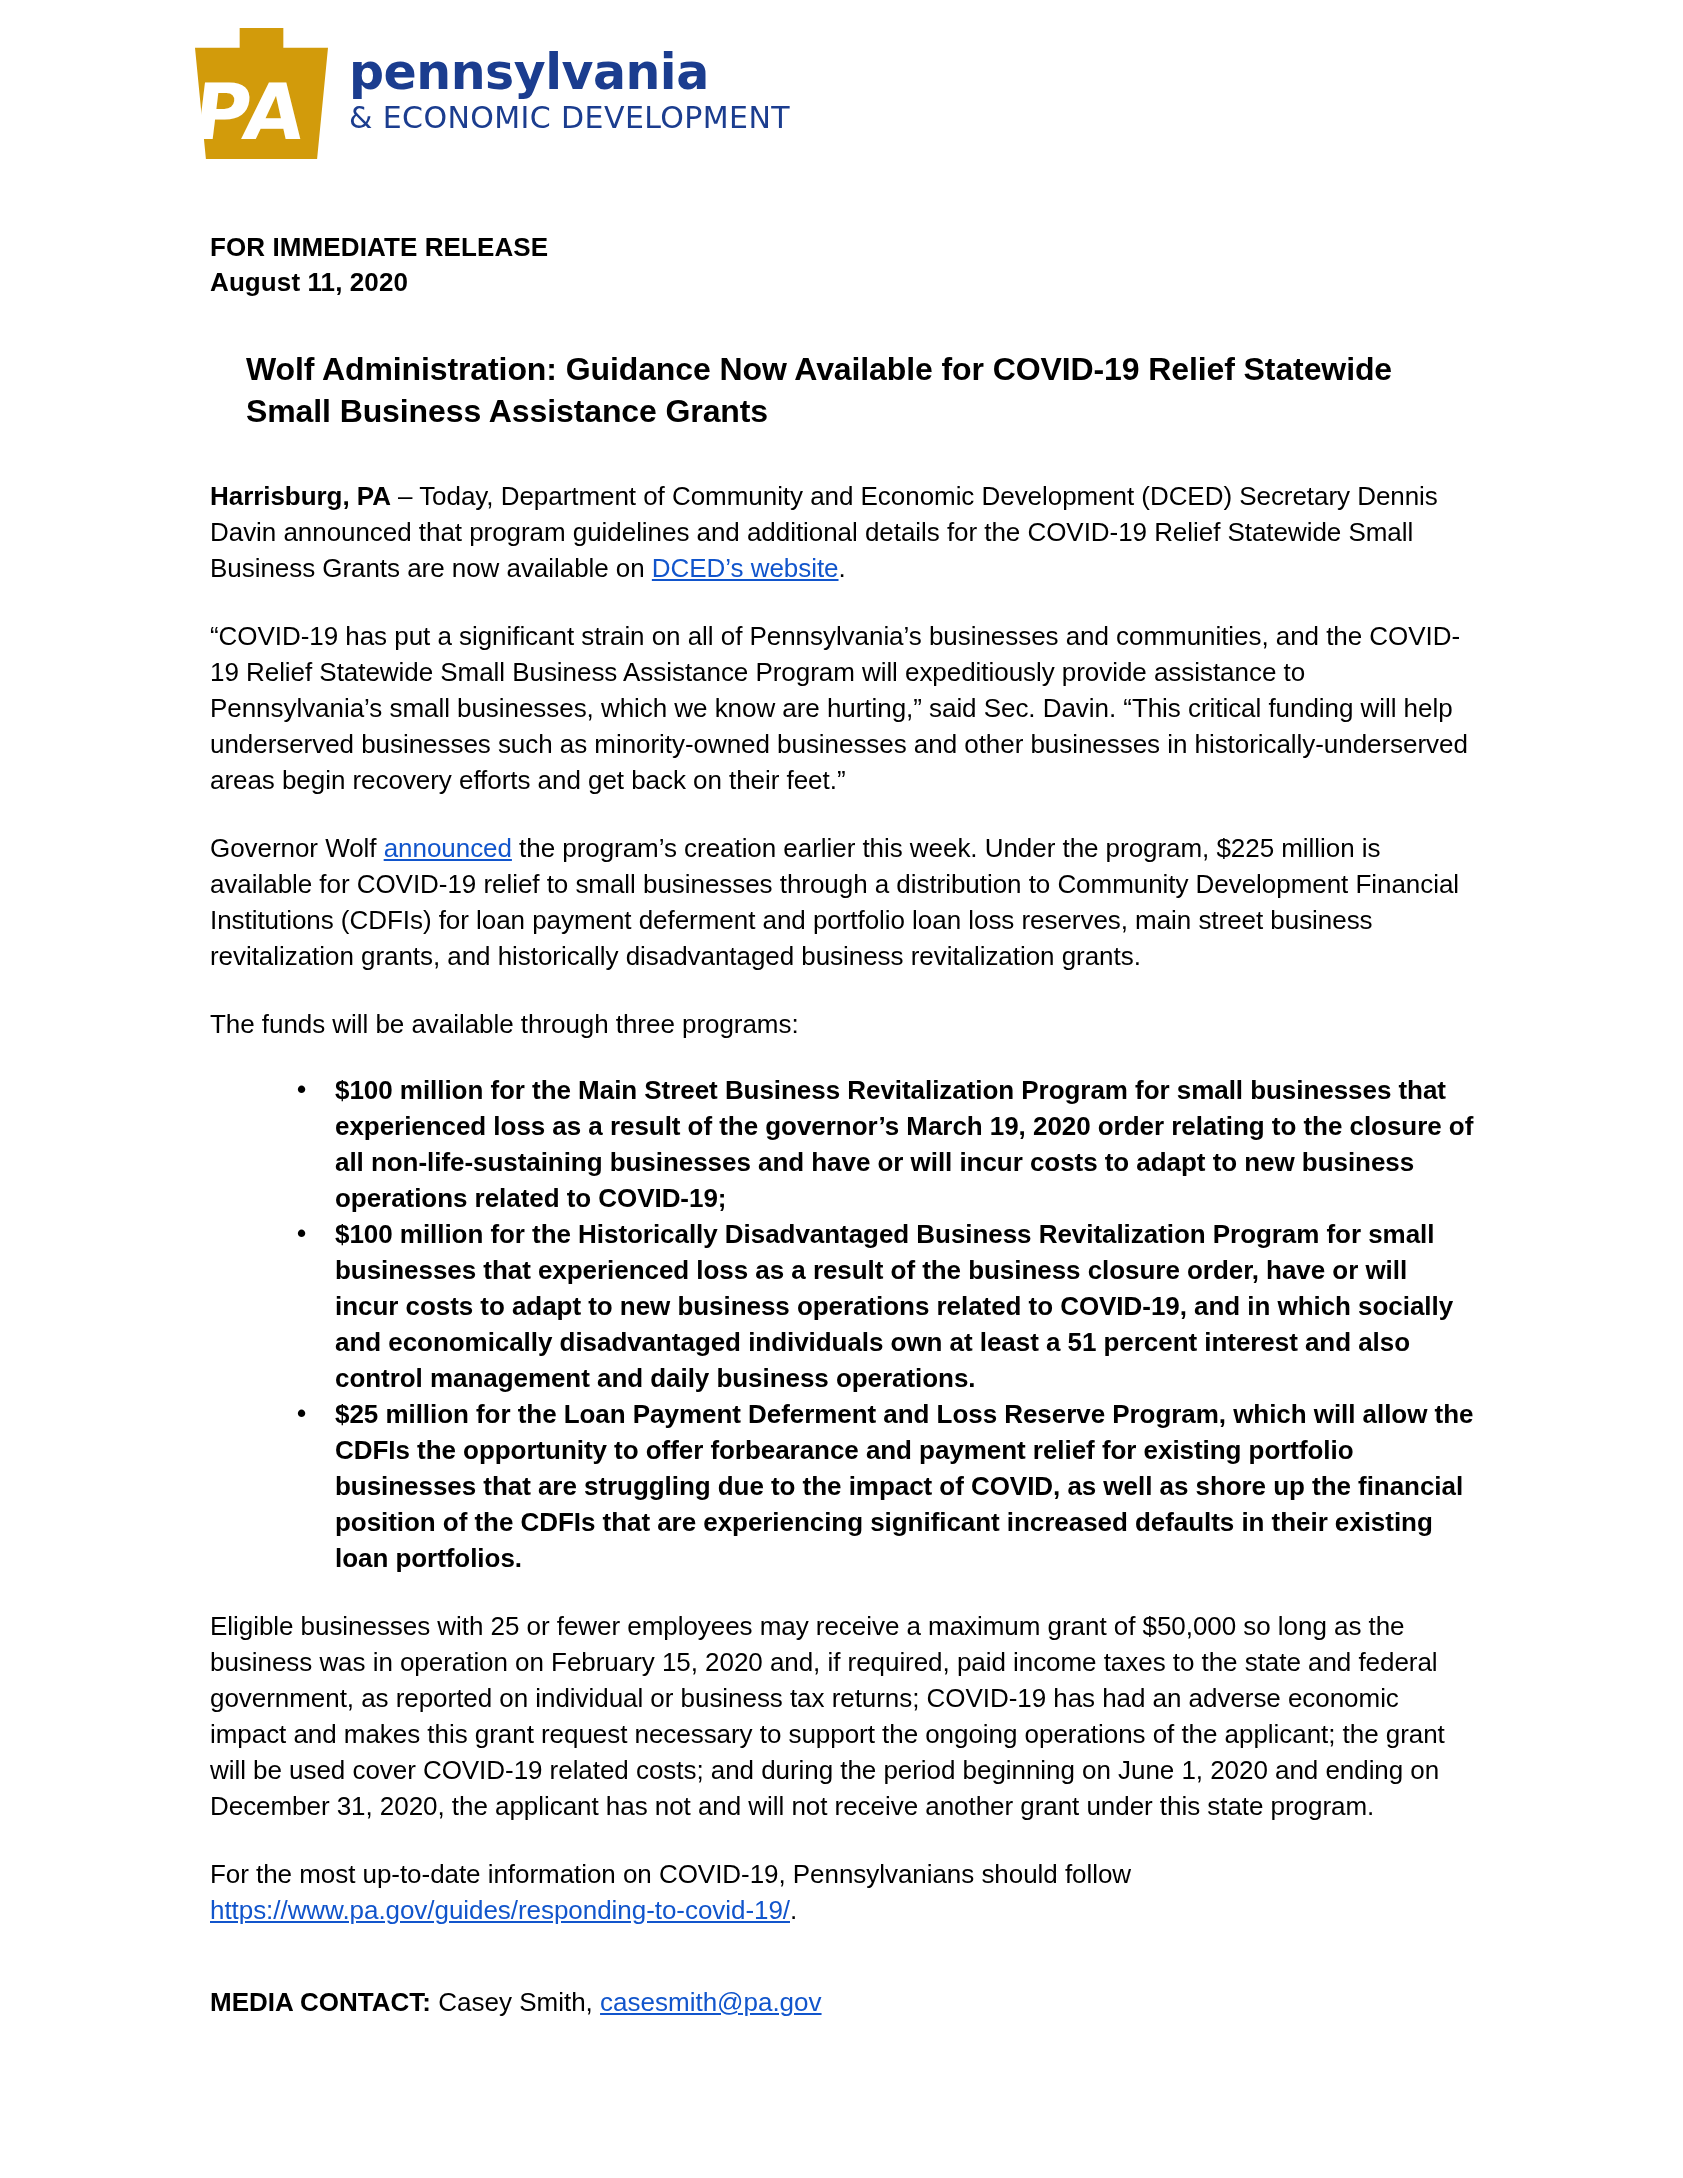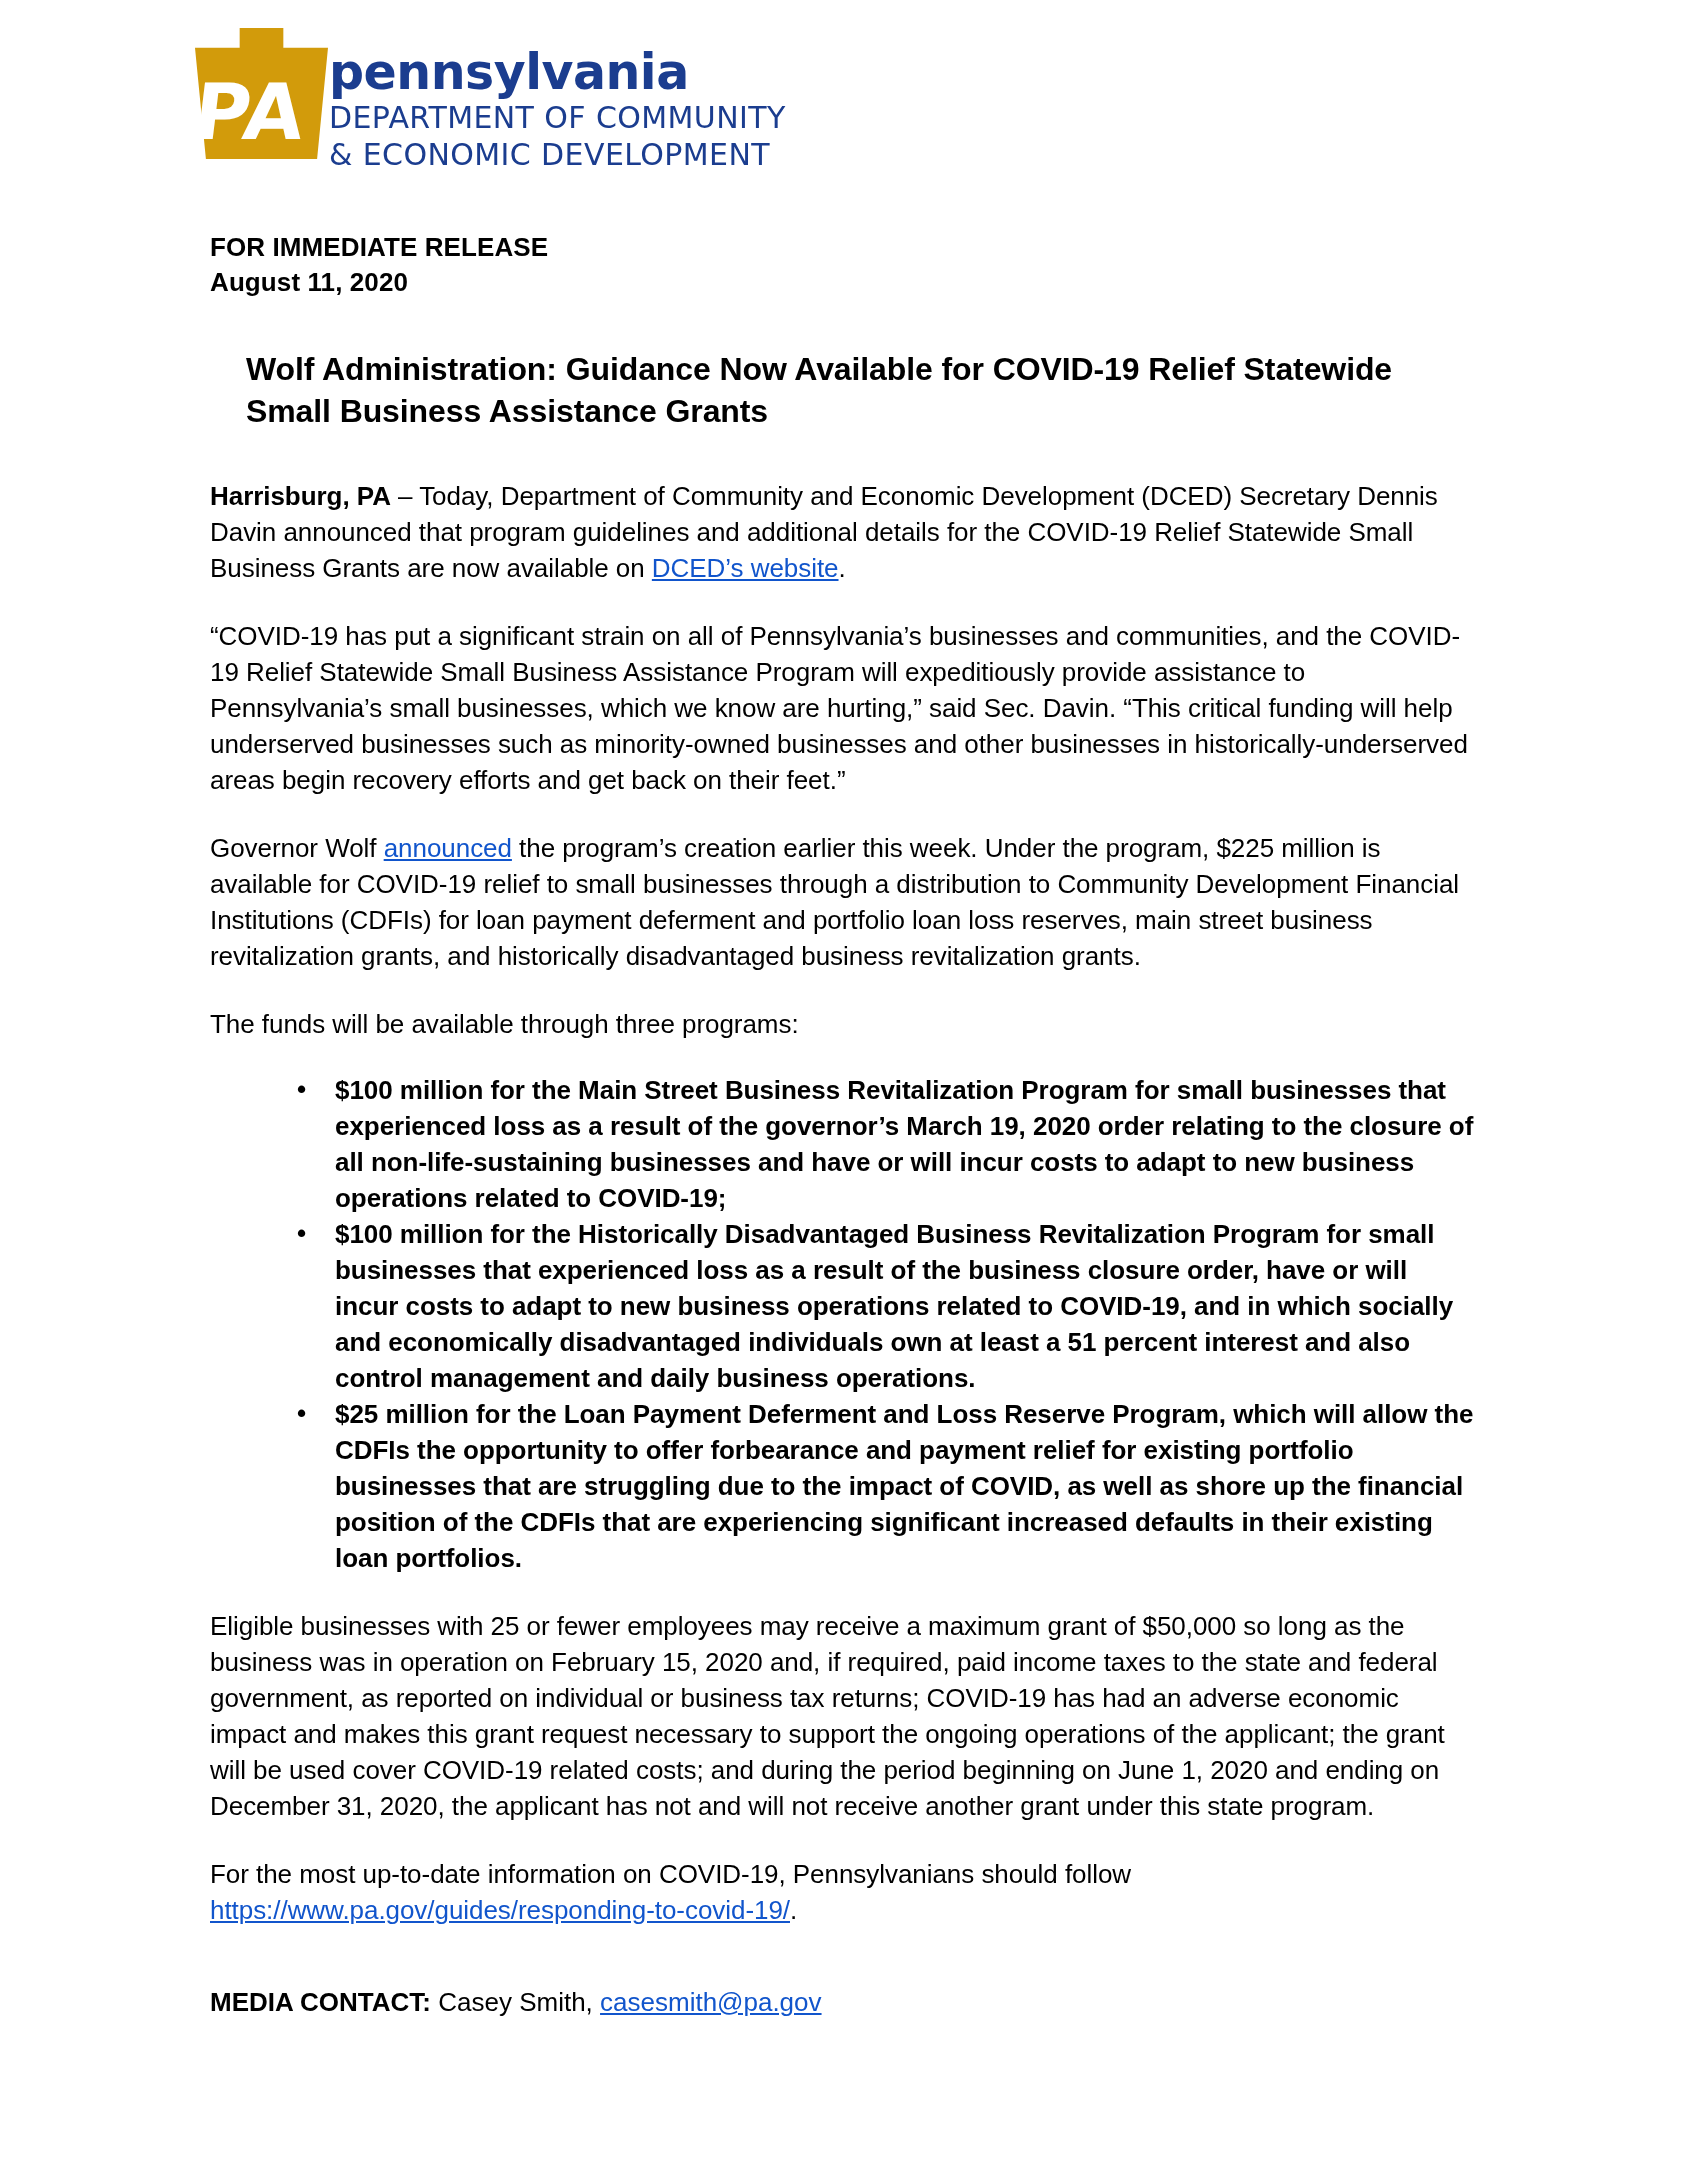--- a/index.html
+++ b/index.html
@@ -34,20 +34,21 @@
   }
   .keystone {
     position: relative;
     width: 135px;
     height: 139px;
     flex: 0 0 auto;
   }
   .keystone svg { display: block; }
 
   .wordmark {
+    margin-left: 20px;
     padding-top: 20px;
   }
   .wordmark-main {
     font-family: "DejaVu Sans", sans-serif;
     font-weight: bold;
     font-size: 49px;
     line-height: 50px;
     color: #1b3d8f;
     letter-spacing: -0.5px;
   }
@@ -138,21 +139,20 @@
 
   <div class="logo-block">
     <div class="keystone">
       <svg width="135" height="139" viewBox="0 0 136 140" xmlns="http://www.w3.org/2000/svg" aria-hidden="true">
         <path d="M46 0 H90 V20 H135 L124 132 H12 L1 20 H46 Z" fill="#D29B0B"></path>
         <text x="66" y="112" font-family="DejaVu Sans, sans-serif" font-size="78" font-weight="bold" fill="#ffffff" text-anchor="middle" transform="skewX(-7)" dx="0">PA</text>
       </svg>
     </div>
     <div class="wordmark">
       <div class="wordmark-main">pennsylvania</div>
-      <div class="wordmark-sub">DEPARTMENT OF COMMUNITY</div>
       <div class="wordmark-sub">&amp; ECONOMIC DEVELOPMENT</div>
     </div>
   </div>
 
   <div class="content">
 
     <div class="release-head">FOR IMMEDIATE RELEASE</div>
     <div class="release-head">August 11, 2020</div>
 
     <h1 class="doc-title">

